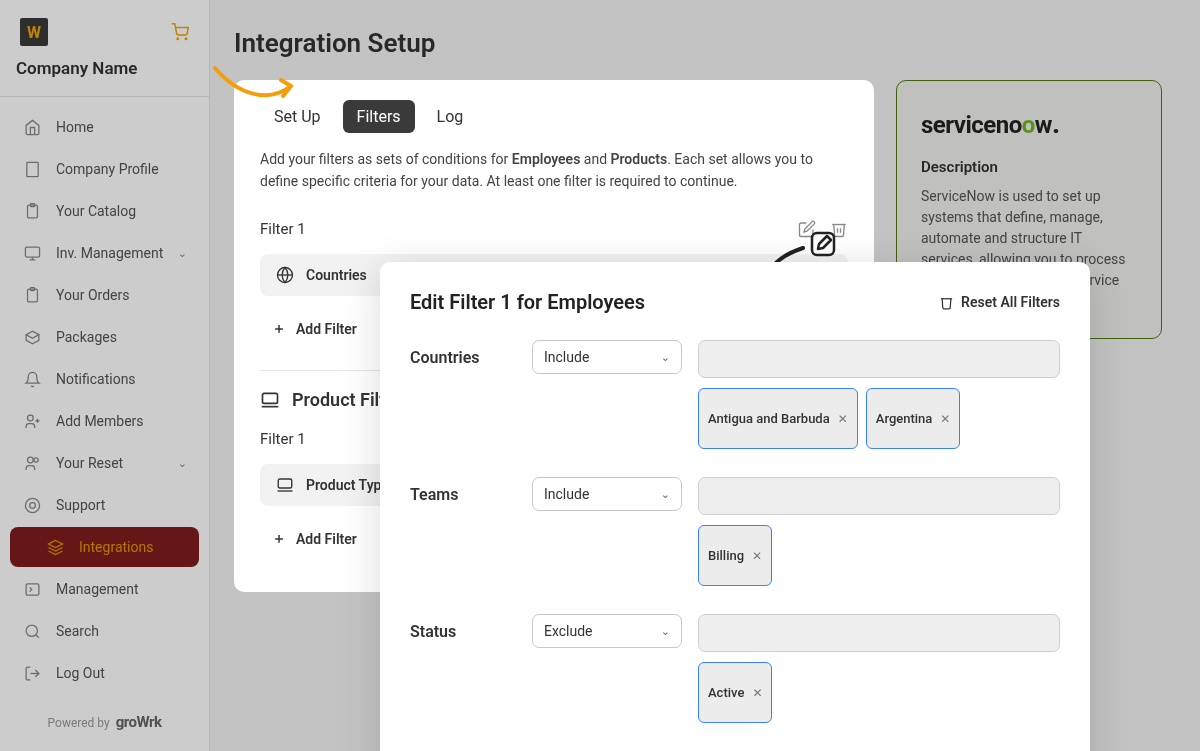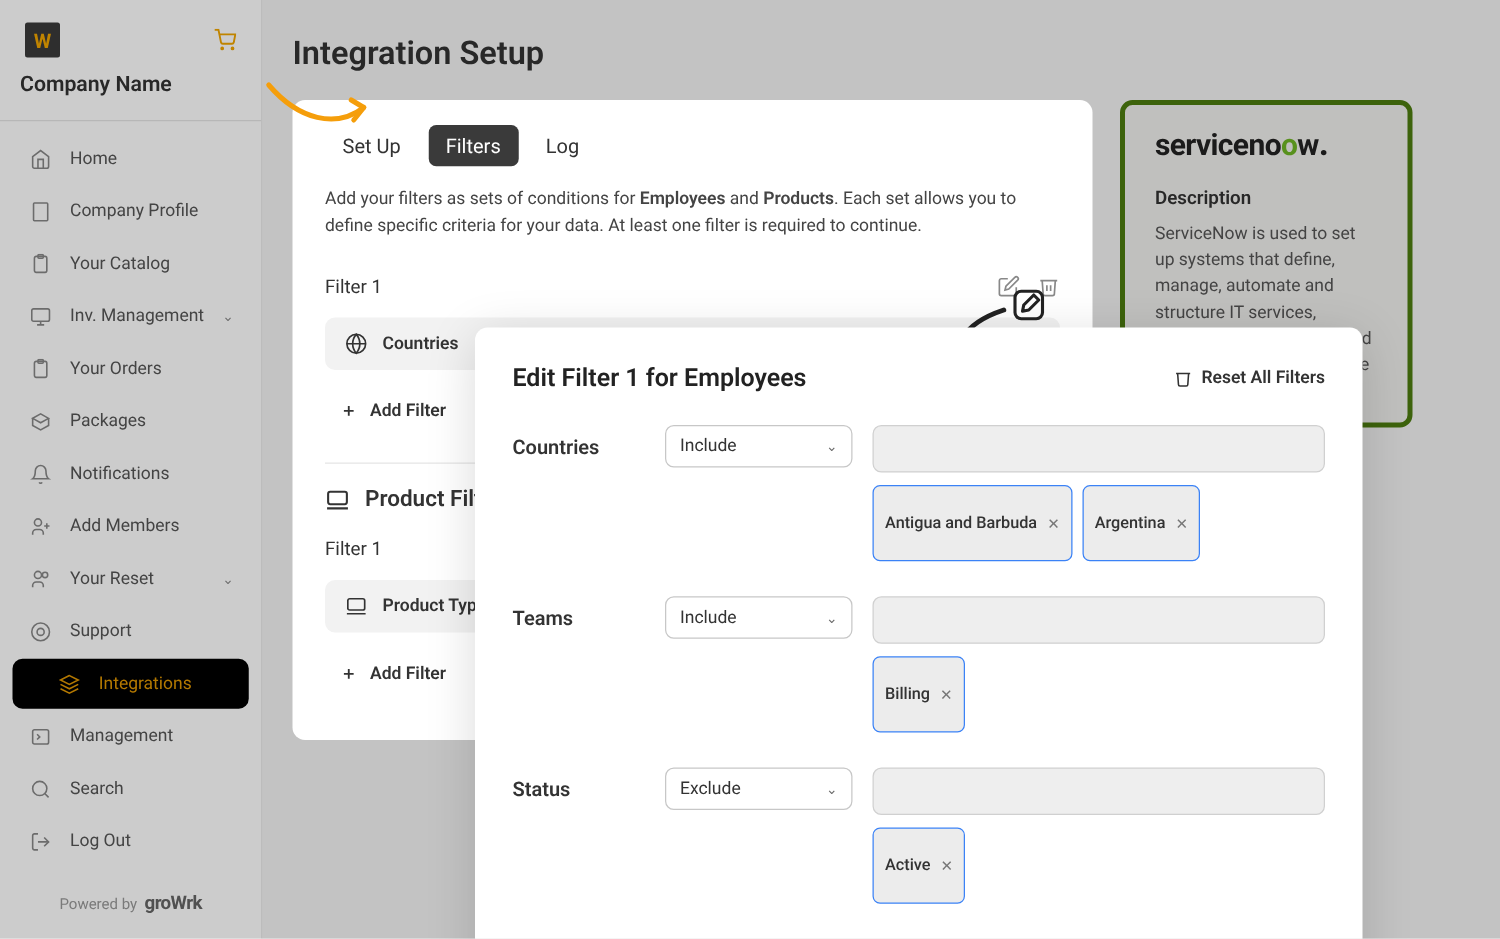--- a/index.html
+++ b/index.html
@@ -5,21 +5,21 @@
 * { box-sizing: border-box; margin: 0; padding: 0; }
 body { font-family: -apple-system, BlinkMacSystemFont, "Segoe UI", Roboto, sans-serif; background: #fff; width: 1200px; height: 751px; overflow: hidden; position: relative; }
 .dim-overlay { position: absolute; inset: 0; background: rgba(0,0,0,0.2); z-index: 5; pointer-events: none; }
 .sidebar { position: absolute; left: 0; top: 0; width: 210px; height: 751px; background: #fff; border-right: 1px solid #e5e5e5; padding: 18px 10px; }
 .brand { display: flex; align-items: center; justify-content: space-between; padding: 0 10px; }
 .brand-logo { width: 28px; height: 28px; background: #3a3a3a; display: flex; align-items: center; justify-content: center; color: #f0a500; font-weight: bold; font-size: 16px; border-radius: 2px; }
 .cart-icon { color: #f0a500; font-size: 18px; }
 .company-name { font-size: 17px; font-weight: 600; color: #333; margin: 12px 0 18px; padding: 0 6px; }
 .sidebar-divider { border: 0; border-top: 1px solid #e5e5e5; margin: 0 -10px 10px; }
 .nav-item { display: flex; align-items: center; padding: 10px 12px; color: #555; font-size: 14px; cursor: pointer; border-radius: 8px; margin: 2px 0; }
-.nav-item.active { background: #000000; color: #e09600; padding-left: 35px; }
+.nav-item.active { background: #7f1d1d; color: #e09600; padding-left: 35px; }
 .nav-icon { width: 20px; height: 20px; margin-right: 14px; display: inline-flex; align-items: center; justify-content: center; color: #888; flex-shrink: 0; }
 .nav-item.active .nav-icon { color: #e09600; }
 .nav-chevron { margin-left: auto; color: #888; font-size: 11px; }
 .powered { position: absolute; bottom: 20px; left: 0; right: 0; text-align: center; font-size: 12px; color: #999; }
 .powered b { color: #666; font-size: 15px; letter-spacing: -0.5px; }
 
 .main { position: absolute; left: 210px; top: 0; right: 0; height: 751px; background: #f4f4f4; padding: 28px 24px; }
 .page-title { font-size: 26px; font-weight: 600; color: #333; margin-bottom: 22px; }
 .content-row { display: flex; gap: 22px; align-items: flex-start; }
 .setup-card { background: #fff; border-radius: 10px; padding: 20px 26px 30px; width: 640px; min-height: 490px; position: relative; z-index: 10; }
@@ -29,21 +29,21 @@
 .tab-desc { font-size: 14px; color: #444; line-height: 1.55; margin-bottom: 22px; }
 .tab-desc b { font-weight: 600; }
 .section-header { display: flex; align-items: center; gap: 12px; font-size: 18px; font-weight: 600; color: #333; margin: 8px 0 14px; }
 .filter-head { display: flex; align-items: center; justify-content: space-between; padding: 6px 0; }
 .filter-name { font-size: 15px; font-weight: 400; color: #333; }
 .filter-actions { display: flex; gap: 14px; color: #888; }
 .filter-block { background: #f2f2f2; border-radius: 8px; padding: 12px 16px; display: flex; align-items: center; gap: 12px; margin: 10px 0; font-size: 14px; font-weight: 600; color: #333; }
 .add-filter { display: flex; align-items: center; gap: 10px; padding: 14px 12px; font-size: 14px; font-weight: 600; color: #333; cursor: pointer; }
 .section-divider { border: 0; border-top: 1px solid #e5e5e5; margin: 18px 0; }
 
-.info-card { background: #f1f0ee; border: 4px solid #4d7c0f; border-radius: 10px; padding: 14px 24px; width: 234px; }
+.info-card { background: #f1f0ee; border: 1px solid #4d7c0f; border-radius: 10px; padding: 26px 24px; width: 266px; }
 .info-logo { display: flex; align-items: baseline; font-size: 24px; font-weight: 700; color: #222; margin-bottom: 18px; letter-spacing: -0.5px; }
 .info-logo .o-green { color: #6fb625; display: inline-block; }
 .info-logo .dot { font-size: 28px; }
 .info-h { font-size: 15px; font-weight: 600; color: #333; margin-bottom: 10px; }
 .info-p { font-size: 14px; color: #555; line-height: 1.5; }
 
 .arrow { position: absolute; left: -25px; top: -22px; z-index: 12; pointer-events: none; }
 .edit-annot { position: absolute; right: 35px; top: 150px; z-index: 22; pointer-events: none; }
 
 .modal { position: absolute; left: 380px; top: 262px; width: 710px; background: #fff; border-radius: 10px; box-shadow: 0 8px 40px rgba(0,0,0,0.15); padding: 28px 30px 22px; z-index: 20; }

